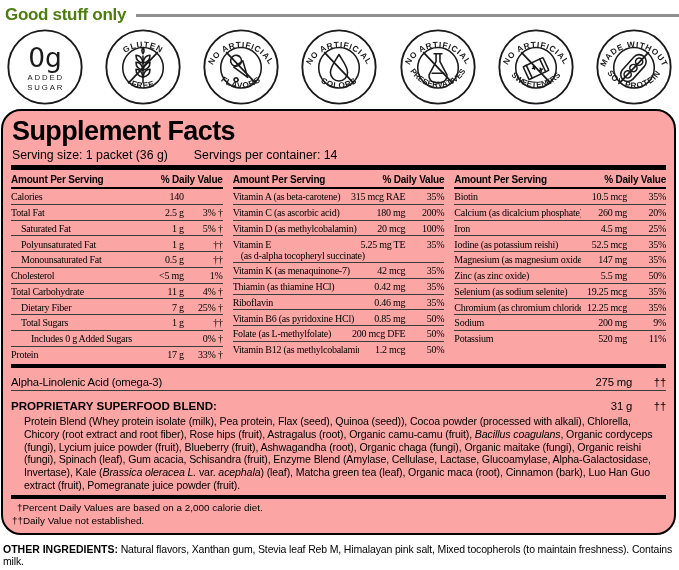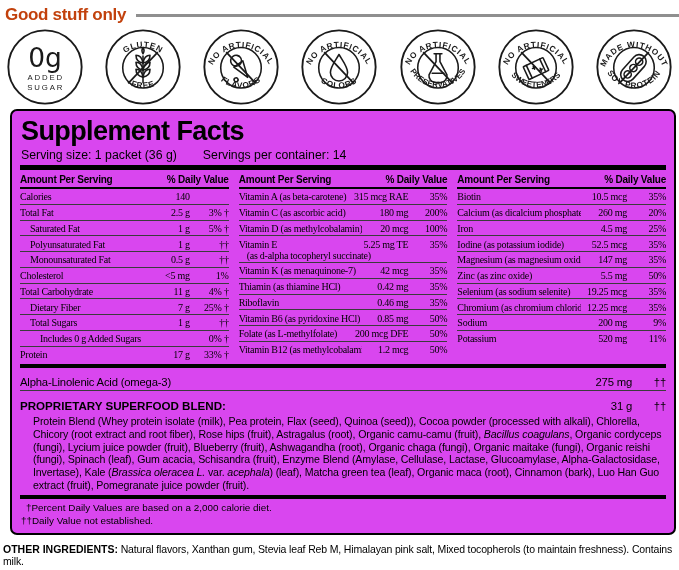--- a/index.html
+++ b/index.html
@@ -2,35 +2,35 @@
 <html><head>
 <meta charset="utf-8">
 <style>
   html,body{margin:0;padding:0;}
   body{
     width:679px;height:570px;background:#ffffff;color:#000;
     font-family:"Liberation Sans", sans-serif;overflow:hidden;
   }
   
   .hdr{display:flex;align-items:center;padding:5px 0 0 5px;}
-  .hdr-title{font-size:17px;font-weight:bold;letter-spacing:-0.3px;color:#c2410c;white-space:nowrap;}
+  .hdr-title{font-size:17px;font-weight:bold;letter-spacing:-0.3px;color:#4d7c0f;white-space:nowrap;}
   .hdr-rule{flex:1;height:3px;background:#8f8f8f;margin-left:10px;}
   
   .badges{display:flex;justify-content:space-between;padding:3px 6px 0 6px;}
   .badge{width:78px;height:78px;}
   .ring{fill:none;stroke:#1a1a1a;stroke-width:2.4;}
   .iring{fill:none;stroke:#1a1a1a;stroke-width:2;}
   .btxt{font-family:"Liberation Sans",sans-serif;font-size:10.6px;font-weight:bold;fill:#1a1a1a;letter-spacing:1px;}
   .btxt-sm{letter-spacing:0.2px;font-size:10.2px;}
   .big0{font-family:"DejaVu Sans",sans-serif;font-size:34px;font-weight:400;fill:#1a1a1a;}
   .subtxt{font-family:"Liberation Sans",sans-serif;font-size:10px;letter-spacing:2.4px;fill:#1a1a1a;font-weight:400;}
   .ic{fill:none;stroke:#1a1a1a;stroke-width:2;stroke-linecap:round;stroke-linejoin:round;}
   .slash{stroke:#1a1a1a;stroke-width:2.2;}
   
-  .panel{margin:3px 3px 0 10px;border:2.5px solid #000;border-radius:7px;padding:4px 8px 5px 8px;background:#d946ef;}
+  .panel{margin:3px 3px 0 1px;border:2.5px solid #000;border-radius:20px;padding:4px 8px 5px 8px;background:#fca5a5;}
   .sf-title{font-size:27px;font-weight:bold;letter-spacing:-0.6px;margin:1px 0 0 1px;}
   .serving{font-size:12.3px;margin:1px 0 3px 1px;}
   .serving span{margin-right:26px;}
   .bar-thick{height:5px;background:#000;margin:1px 0 0 0;}
   .bar-mid{height:4px;background:#000;}
   .cols{display:flex;gap:10px;margin-top:2px;min-height:192px;}
   .col{flex:1;min-width:0;}
   .col-hdr{display:flex;justify-content:space-between;font-size:10px;font-weight:bold;border-bottom:2.2px solid #000;padding:2px 0 2px 0;letter-spacing:-0.2px;}
   .row{display:flex;align-items:baseline;flex-wrap:wrap;font-size:10px;letter-spacing:-0.25px;padding:2.2px 0 1.6px 0;font-family:Liberation Serif, serif;}
   .row + .row{border-top:1px solid #3c3c3c;}
@@ -324,21 +324,21 @@
             <span class="name">Calcium (as dicalcium phosphate)</span>
             <span class="amt">260&nbsp;mg</span>
             <span class="dv">20%</span>
           </div>
           <div class="row">
             <span class="name">Iron</span>
             <span class="amt">4.5&nbsp;mg</span>
             <span class="dv">25%</span>
           </div>
           <div class="row">
-            <span class="name">Iodine (as potassium iodide)</span>
+            <span class="name">Iodine (as potassium reishi)</span>
             <span class="amt">52.5&nbsp;mcg</span>
             <span class="dv">35%</span>
           </div>
           <div class="row">
             <span class="name">Magnesium (as magnesium oxide)</span>
             <span class="amt">147&nbsp;mg</span>
             <span class="dv">35%</span>
           </div>
           <div class="row">
             <span class="name">Zinc (as zinc oxide)</span>

